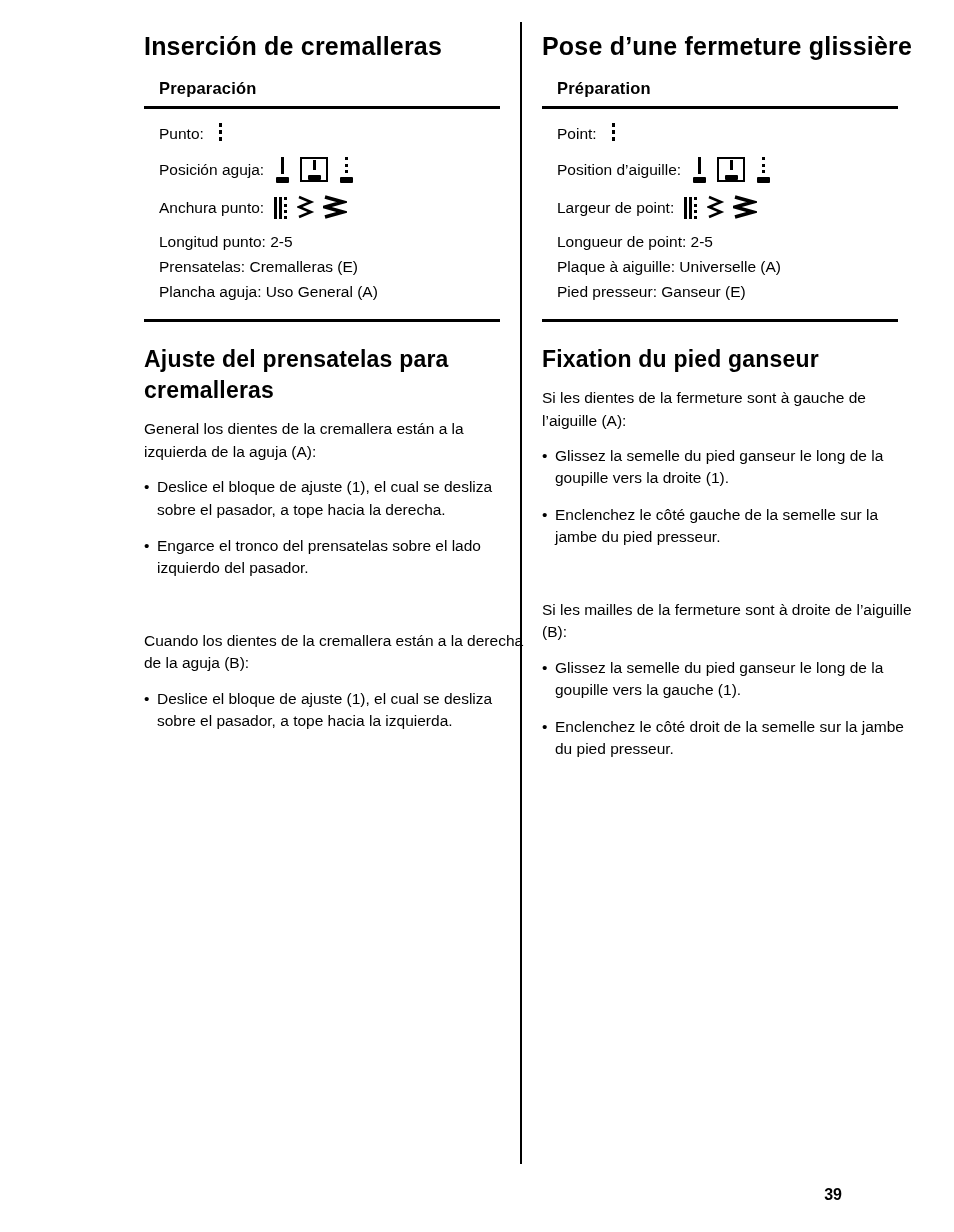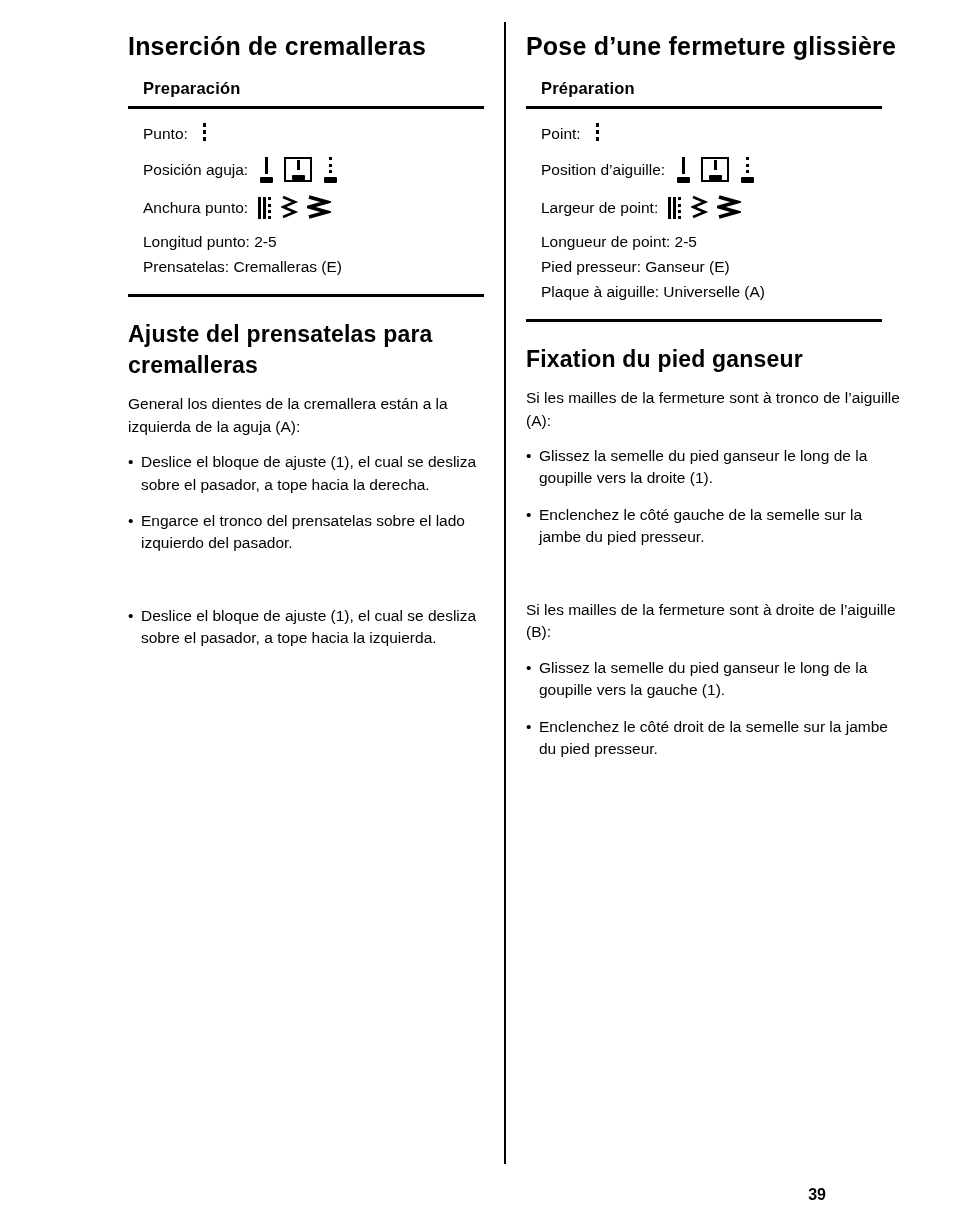--- a/index.html
+++ b/index.html
@@ -13,20 +13,21 @@
     position: relative;
     font-family: "Liberation Sans", sans-serif;
     color: #000000;
     overflow: hidden;
   }
   .page {
     position: relative;
     width: 908px;
     height: 1232px;
     box-sizing: border-box;
+    margin-left: 16px;
   }
 
   
   .center-rule {
     position: absolute;
     left: 504px;
     top: 22px;
     width: 2px;
     height: 1142px;
     background: #000;
@@ -286,34 +287,36 @@
         <span class="zz">
           <svg width="24" height="26" viewBox="0 0 24 26">
               <polyline points="2,2 20,7 2,12 20,17 2,22" fill="none" stroke="#000" stroke-width="3.5"></polyline>
             </svg>
         </span>
       </span>
     </div>
 
     <div class="plain-row">Longitud punto: 2-5</div>
     <div class="plain-row">Prensatelas: Cremalleras (E)</div>
+    <div class="plain-row">Plancha aguja: Uso General (A)</div>
 
     <div class="hr bottom"></div>
 
     <h1 class="body-title" style="margin-top:22px;">Ajuste del prensatelas para cremalleras</h1>
 
     <div class="blk">
       <p class="para">General los dientes de la cremallera están a la izquierda de la aguja (A):</p>
       <ul class="bullets">
         <li>Deslice el bloque de ajuste (1), el cual se desliza sobre el pasador, a tope hacia la derecha.</li>
         <li>Engarce el tronco del prensatelas sobre el lado izquierdo del pasador.</li>
       </ul>
     </div>
 
     <div class="blk block-2nd">
+      <p class="para">Cuando los dientes de la cremallera están a la derecha de la aguja (B):</p>
       <ul class="bullets">
         <li>Deslice el bloque de ajuste (1), el cual se desliza sobre el pasador, a tope hacia la izquierda.</li>
       </ul>
     </div>
   </div>
 
   <div class="col col-right">
 
     <h1 class="sec-title">Pose d’une fermeture glissière</h1>
     <h2 class="sub-title">Préparation</h2>
@@ -364,29 +367,29 @@
         </span>
         <span class="zz">
           <svg width="24" height="26" viewBox="0 0 24 26">
               <polyline points="2,2 20,7 2,12 20,17 2,22" fill="none" stroke="#000" stroke-width="3.5"></polyline>
             </svg>
         </span>
       </span>
     </div>
 
     <div class="plain-row">Longueur de point: 2-5</div>
+    <div class="plain-row">Plaque à aiguille: Universelle (A)</div>
     <div class="plain-row">Pied presseur: Ganseur (E)</div>
-    <div class="plain-row">Plaque à aiguille: Universelle (A)</div>
 
     <div class="hr bottom"></div>
 
     <h1 class="body-title" style="margin-top:22px;">Fixation du pied ganseur</h1>
 
     <div class="blk">
-      <p class="para">Si les mailles de la fermeture sont à tronco de l’aiguille (A):</p>
+      <p class="para">Si les dientes de la fermeture sont à gauche de l’aiguille (A):</p>
       <ul class="bullets">
         <li>Glissez la semelle du pied ganseur le long de la goupille vers la droite (1).</li>
         <li>Enclenchez le côté gauche de la semelle sur la jambe du pied presseur.</li>
       </ul>
     </div>
 
     <div class="blk block-2nd">
       <p class="para">Si les mailles de la fermeture sont à droite de l’aiguille (B):</p>
       <ul class="bullets">
         <li>Glissez la semelle du pied ganseur le long de la goupille vers la gauche (1).</li>

